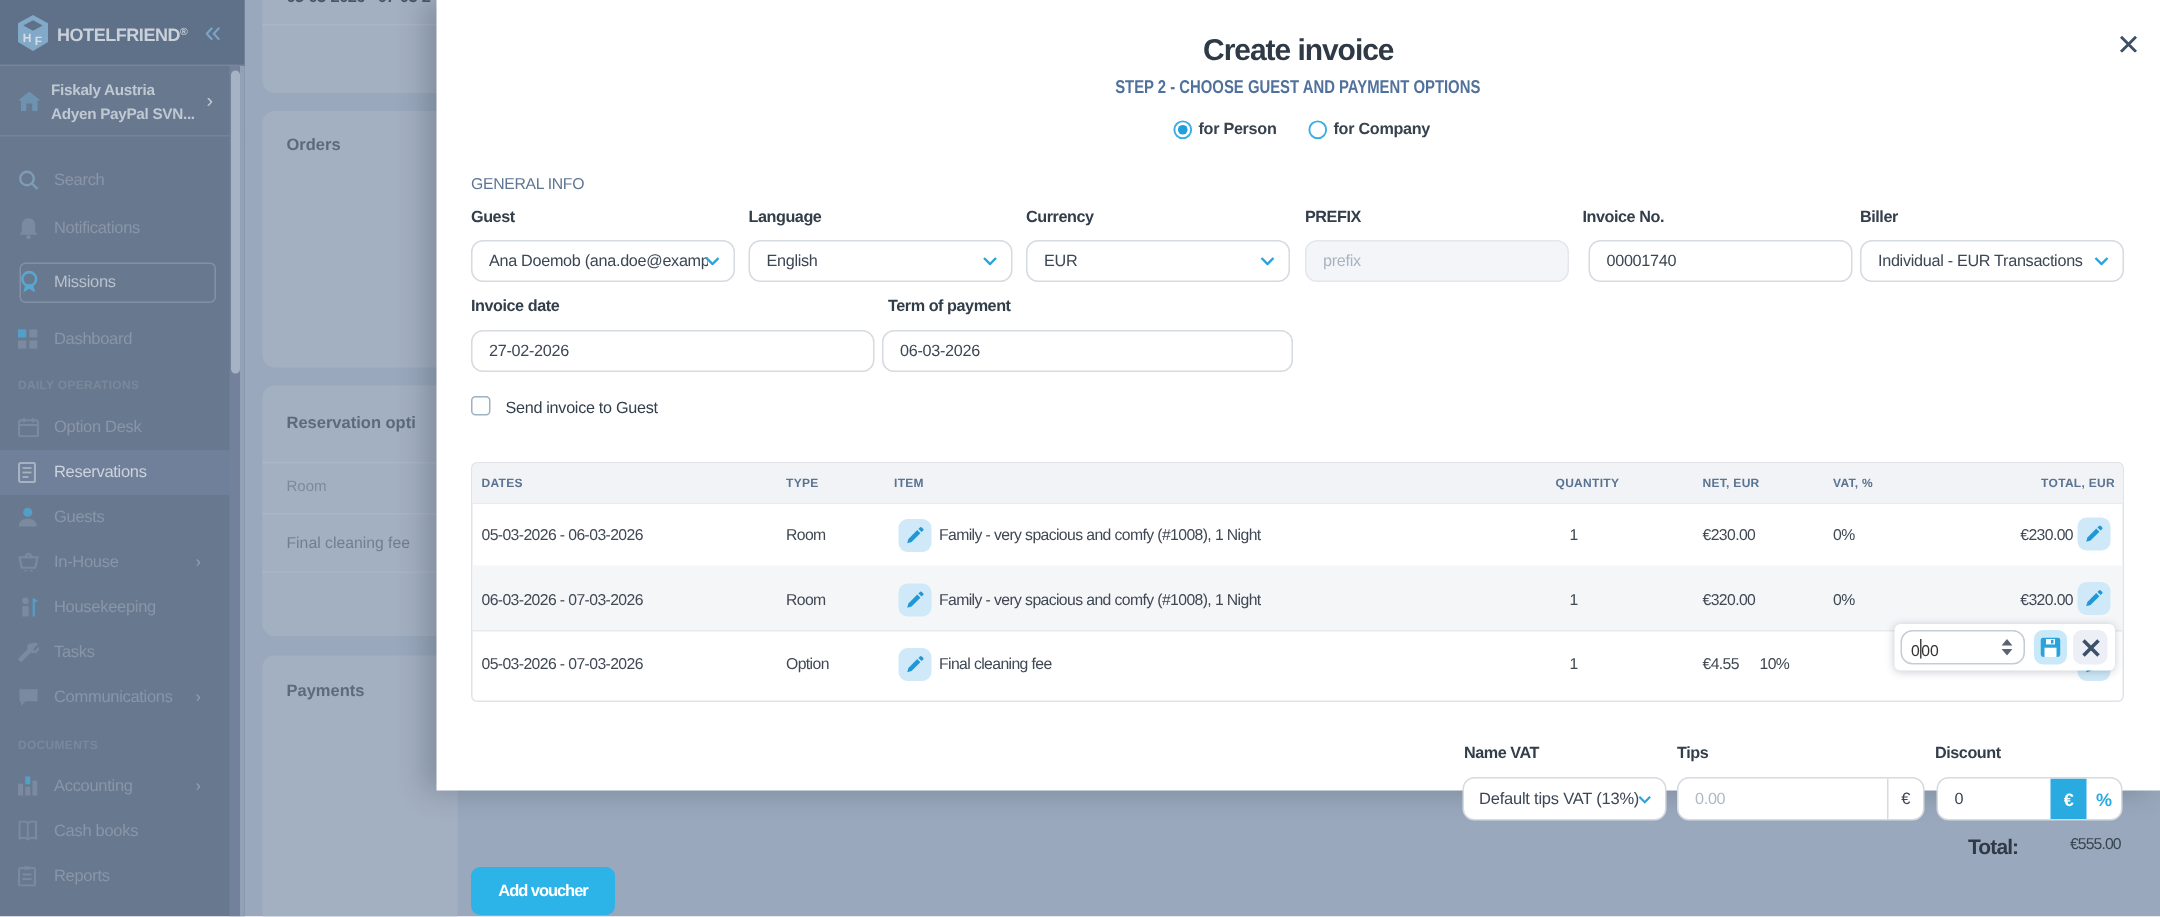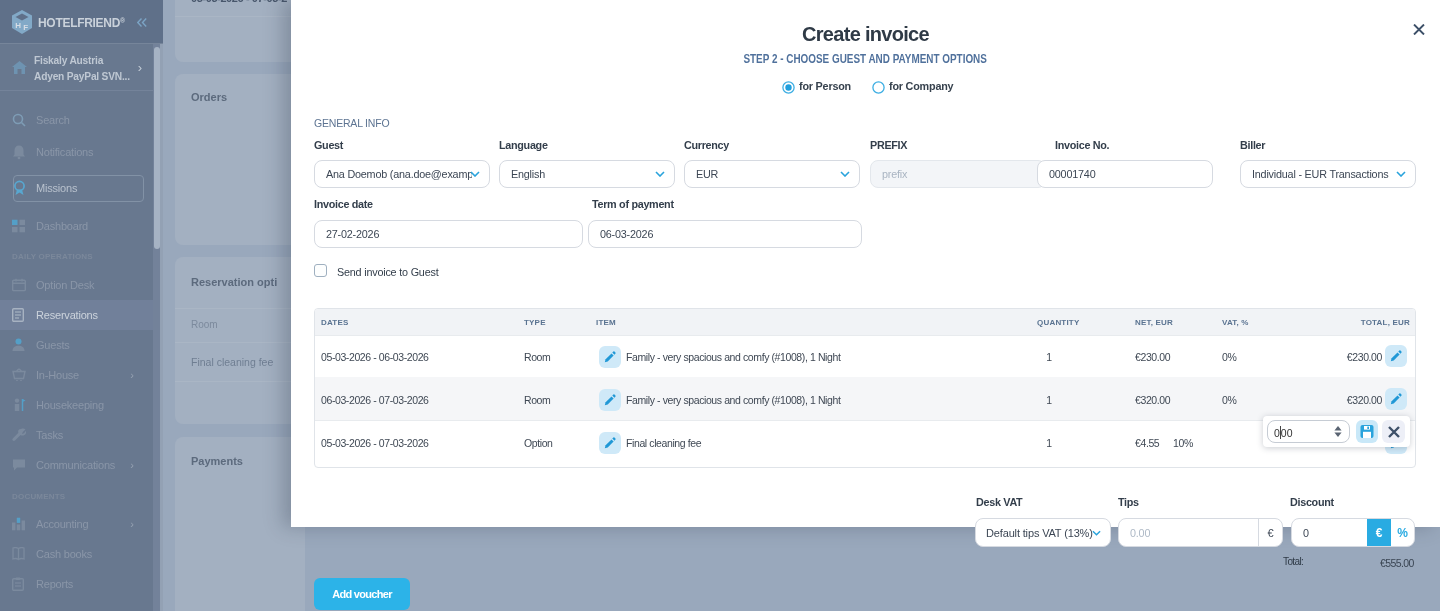--- a/index.html
+++ b/index.html
@@ -234,21 +234,21 @@
       </div>
     <div class="fld" style="left:208px;top:160px;width:176px;">English
       <svg class="chev" width="10" height="6" viewBox="0 0 10 6">
           <path d="M1 1 L5 5 L9 1" fill="none" stroke="#29a3dc" stroke-width="1.6"></path>
         </svg></div>
     <div class="fld" style="left:393px;top:160px;width:176px;">EUR
       <svg class="chev" width="10" height="6" viewBox="0 0 10 6">
           <path d="M1 1 L5 5 L9 1" fill="none" stroke="#29a3dc" stroke-width="1.6"></path>
         </svg></div>
     <div class="fld" style="left:579px;top:160px;width:176px;background:#f3f5f8;border-color:#e3e7ec;color:#a9b4c2;">prefix</div>
-    <div class="fld" style="left:746px;top:160px;width:176px;">00001740</div>
+    <div class="fld" style="left:768px;top:160px;width:176px;">00001740</div>
     <div class="fld" style="left:949px;top:160px;width:176px;">Individual - EUR Transactions
       <svg class="chev" width="10" height="6" viewBox="0 0 10 6">
           <path d="M1 1 L5 5 L9 1" fill="none" stroke="#29a3dc" stroke-width="1.6"></path>
         </svg></div>
 
     <div class="fld-label" style="left:23px;top:198px;">Invoice date</div>
     <div class="fld-label" style="left:301px;top:198px;">Term of payment</div>
     <div class="fld" style="left:23px;top:220px;width:269px;">27-02-2026</div>
     <div class="fld" style="left:297px;top:220px;width:274px;">06-03-2026</div>
 
@@ -340,30 +340,30 @@
         <rect x="0.5" y="0" width="13" height="13" rx="2" fill="#29a3dc"></rect>
         <rect x="4" y="1" width="6" height="3.6" fill="#fff"></rect>
         <rect x="7.3" y="1.6" width="1.7" height="2.4" fill="#29a3dc"></rect>
         <rect x="3" y="6.8" width="8" height="6.2" fill="#fff"></rect>
       </svg>
     <div style="position:absolute;left:1091px;top:420px;width:23px;height:23px;background:#edeff7;border-radius:6px;"></div>
     <svg style="position:absolute;left:1096.5px;top:425.5px;" width="12" height="12" viewBox="0 0 12 12">
         <path d="M1 1 L11 11 M11 1 L1 11" stroke="#3d5068" stroke-width="2.4"></path>
       </svg>
 
-    <div class="fld-label" style="left:685px;top:496px;">Desk VAT</div>
+    <div class="fld-label" style="left:685px;top:496px;">Name VAT</div>
     <div class="fld-label" style="left:827px;top:496px;">Tips</div>
     <div class="fld-label" style="left:999px;top:496px;">Discount</div>
     <div class="fld" style="left:684px;top:518px;width:136px;height:29px;font-size:11px;letter-spacing:-0.15px;padding-left:10px;">Default tips VAT (13%)
       <svg class="chev" width="9" height="6" viewBox="0 0 10 6">
           <path d="M1 1 L5 5 L9 1" fill="none" stroke="#29a3dc" stroke-width="1.6"></path>
         </svg></div>
     <div class="fld" style="left:827px;top:518px;width:165px;height:29px;color:#aeb9c6;">0.00
       <div style="position:absolute;right:0;top:0;width:24px;height:27px;border-left:1px solid #d6dae1;color:#3c4654;display:flex;align-items:center;justify-content:center;font-size:11px;letter-spacing:0;">€</div></div>
     <div class="fld" style="left:1000px;top:518px;width:124px;height:29px;">0
       <div style="position:absolute;right:23px;top:0;width:24px;height:27px;background:#29abe2;color:#fff;display:flex;align-items:center;justify-content:center;font-size:12px;font-weight:bold;">€</div>
       <div style="position:absolute;right:0;top:0;width:23px;height:27px;color:#29abe2;display:flex;align-items:center;justify-content:center;font-size:12px;font-weight:bold;border-radius:0 8px 8px 0;">%</div></div>
-    <div style="position:absolute;left:992px;top:556px;font-size:10px;letter-spacing:-0.6px;font-weight:normal;color:#2f3a47;">Total:</div>
+    <div style="position:absolute;left:1021px;top:556px;font-size:14px;letter-spacing:-0.6px;font-weight:bold;color:#2f3a47;">Total:</div>
     <div style="position:absolute;left:1089px;top:556.5px;font-size:10.5px;letter-spacing:-0.6px;color:#3a4553;">€555.00</div>
 
     <div style="position:absolute;left:23px;top:578px;width:96px;height:32px;background:#2cb3e8;border-radius:6px;color:#fff;font-size:11px;letter-spacing:-0.7px;font-weight:bold;display:flex;align-items:center;justify-content:center;">Add voucher</div>
   </div>
 </div>
 
 </body></html>

